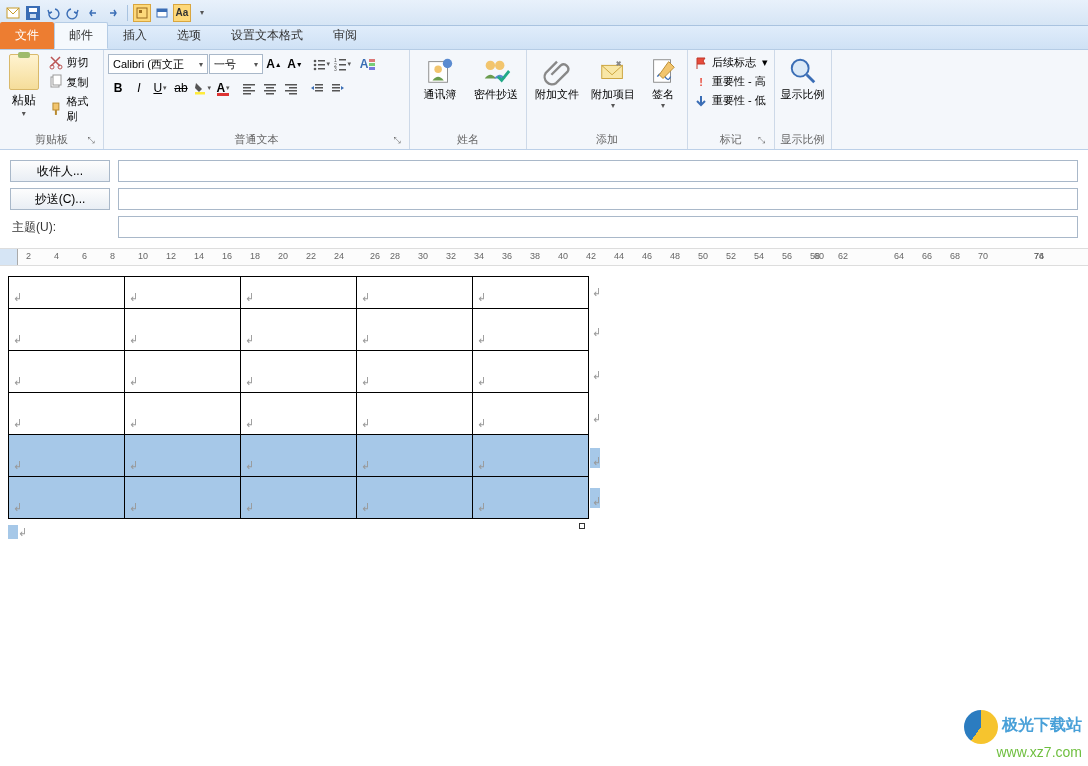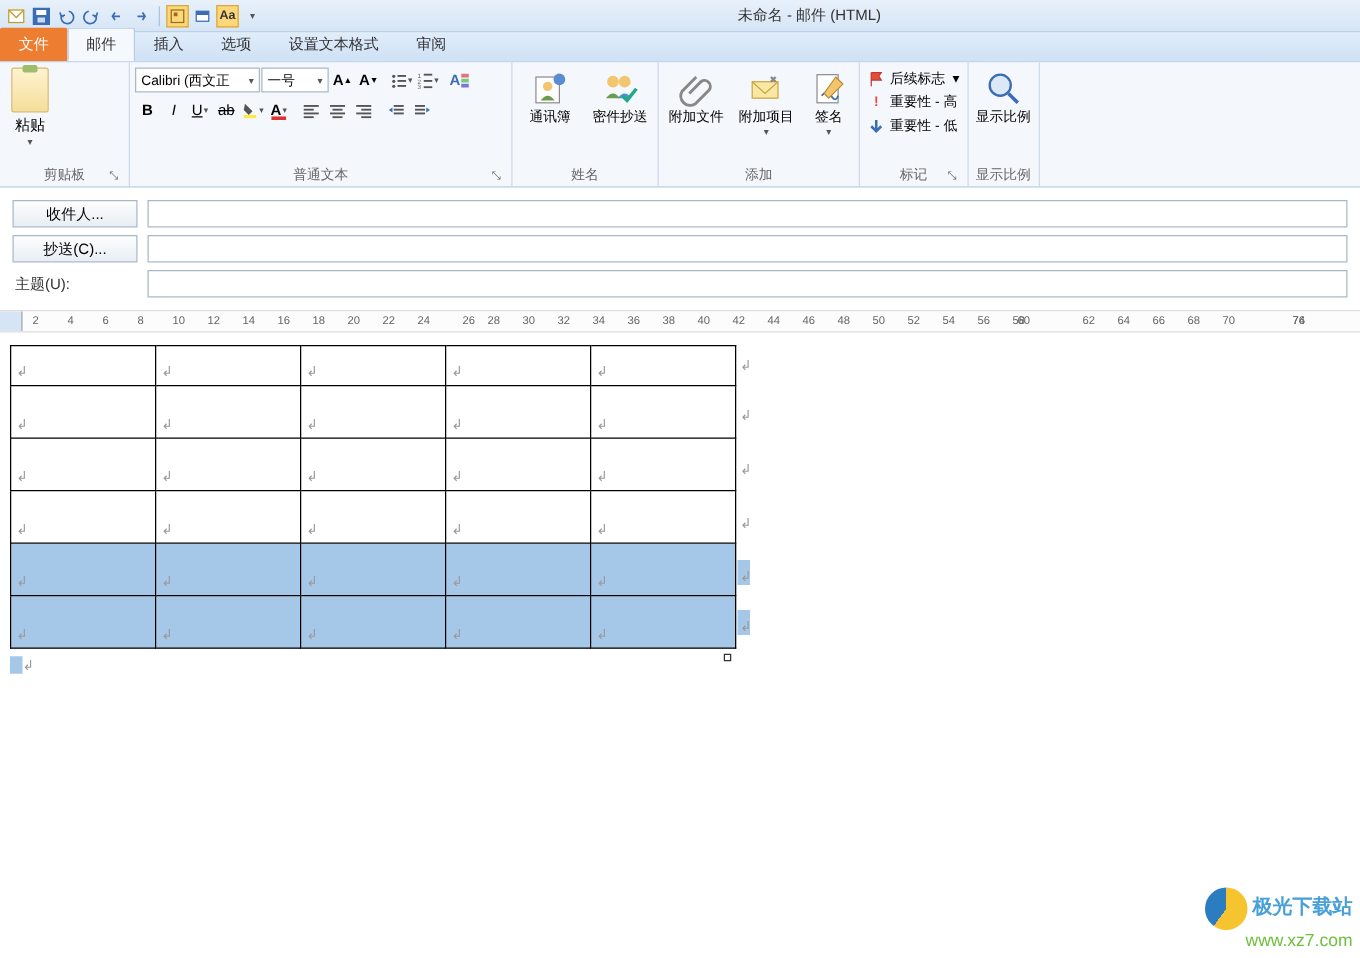--- a/index.html
+++ b/index.html
@@ -130,40 +130,63 @@
           <rect x="2" y="3" width="10" height="3" fill="#3a6db5"></rect>
         </svg>
       </div>
     <div class="qat-btn" style="background:#fdd87a;border:1px solid #d9a63f;">
         <span style="font-size:10px;font-weight:bold;color:#333">Aa</span>
       </div>
     <div class="qat-btn">
         <span style="font-size:8px;color:#555">▾</span>
       </div>
   </div>
-  <div class="title-text">未命名 - 邮件 (HTML)</div>
 </div>
 
 <div class="tabstrip">
   <div class="tab file">文件</div>
   <div class="tab active">邮件</div>
   <div class="tab">插入</div>
   <div class="tab">选项</div>
   <div class="tab">设置文本格式</div>
   <div class="tab">审阅</div>
 </div>
 
 <div class="ribbon">
 
   <div class="group" style="width:104px">
     <div class="group-body">
       <div class="paste-big">
         <div class="pic"></div>
         <div class="bl">粘贴</div>
         <div style="font-size:8px;color:#555">▾</div>
+      </div>
+      <div class="clip-col">
+        <div class="clip-row">
+            <svg class="small-ico" viewBox="0 0 16 16">
+              <path d="M3 3 L12 12 M12 3 L3 12" stroke="#b55" stroke-width="1.5"></path>
+              <circle cx="4" cy="13" r="2" fill="none" stroke="#b55"></circle>
+              <circle cx="12" cy="13" r="2" fill="none" stroke="#b55"></circle>
+            </svg>
+            <span>剪切</span>
+          </div>
+        <div class="clip-row">
+            <svg class="small-ico" viewBox="0 0 16 16">
+              <rect x="3" y="3" width="8" height="10" fill="#fff" stroke="#999"></rect>
+              <rect x="5" y="1" width="8" height="10" fill="#fff" stroke="#999"></rect>
+            </svg>
+            <span>复制</span>
+          </div>
+        <div class="clip-row">
+            <svg class="small-ico" viewBox="0 0 16 16">
+              <rect x="5" y="2" width="6" height="7" fill="#f2c56e" stroke="#b88a2e"></rect>
+              <rect x="7" y="9" width="2" height="5" fill="#b88a2e"></rect>
+            </svg>
+            <span>格式刷</span>
+          </div>
       </div>
     </div>
     <div class="group-label"><span>剪贴板</span><span class="launcher">⤡</span></div>
   </div>
 
   <div class="group" style="width:306px">
     <div class="group-body">
       <div class="font-area" style="width:100%">
         <div class="btn-row">
           <div class="combo" style="width:100px">
@@ -426,21 +449,21 @@
       <span class="ruler-tick" style="left: 568px;">42</span>
       <span class="ruler-tick" style="left: 596px;">44</span>
       <span class="ruler-tick" style="left: 624px;">46</span>
       <span class="ruler-tick" style="left: 652px;">48</span>
       <span class="ruler-tick" style="left: 680px;">50</span>
       <span class="ruler-tick" style="left: 708px;">52</span>
       <span class="ruler-tick" style="left: 736px;">54</span>
       <span class="ruler-tick" style="left: 764px;">56</span>
       <span class="ruler-tick" style="left: 792px;">58</span>
       <span class="ruler-tick" style="left: 796px;">60</span>
-      <span class="ruler-tick" style="left: 848px; text-align: right;">62</span>
+      <span class="ruler-tick" style="left: 820px; text-align: right;">62</span>
       <span class="ruler-tick" style="left: 876px;">64</span>
       <span class="ruler-tick" style="left: 904px;">66</span>
       <span class="ruler-tick" style="left: 932px;">68</span>
       <span class="ruler-tick" style="left: 960px;">70</span>
       <span class="ruler-tick" style="left: 988px; margin-top: 36px;">72</span>
       <span class="ruler-tick" style="left: 1016px;">74</span>
       <span class="ruler-tick" style="left: 1016px;">76</span>
     </div>
 </div>
 

